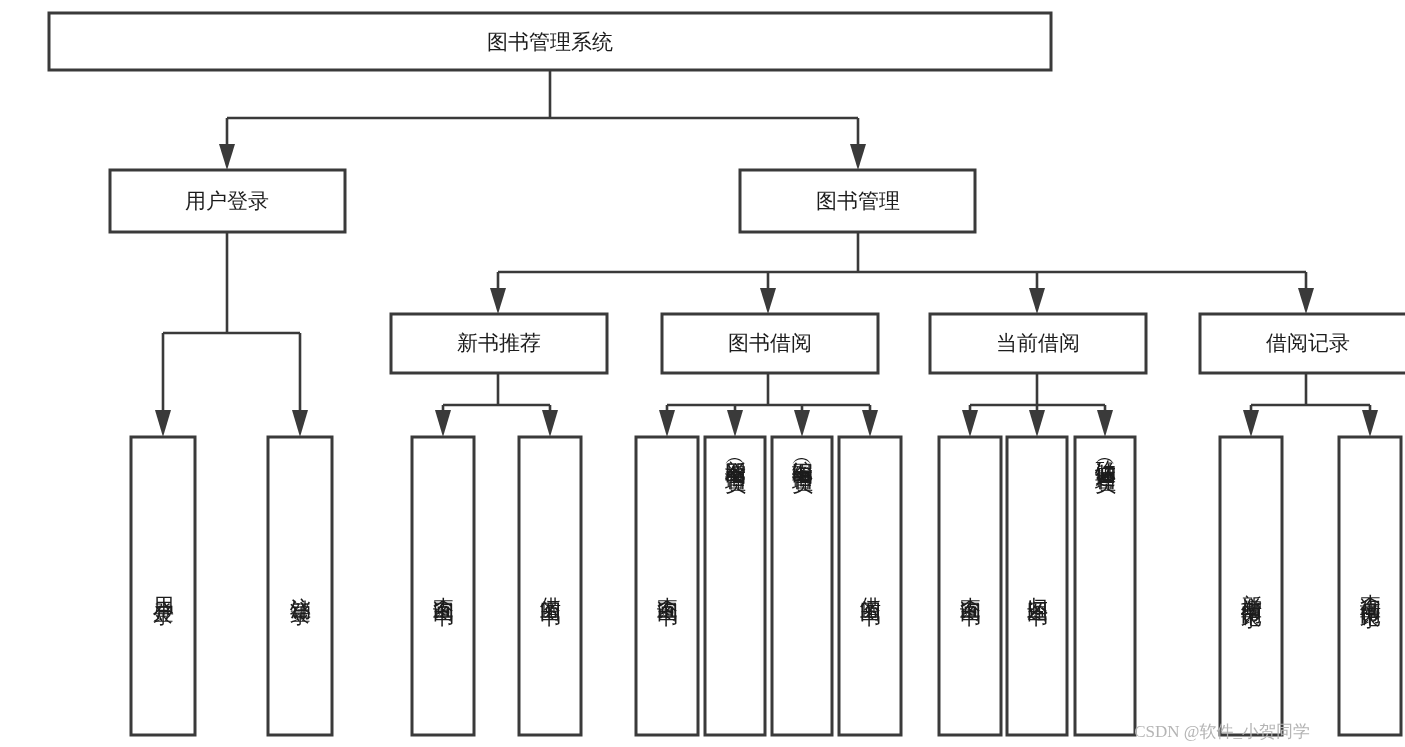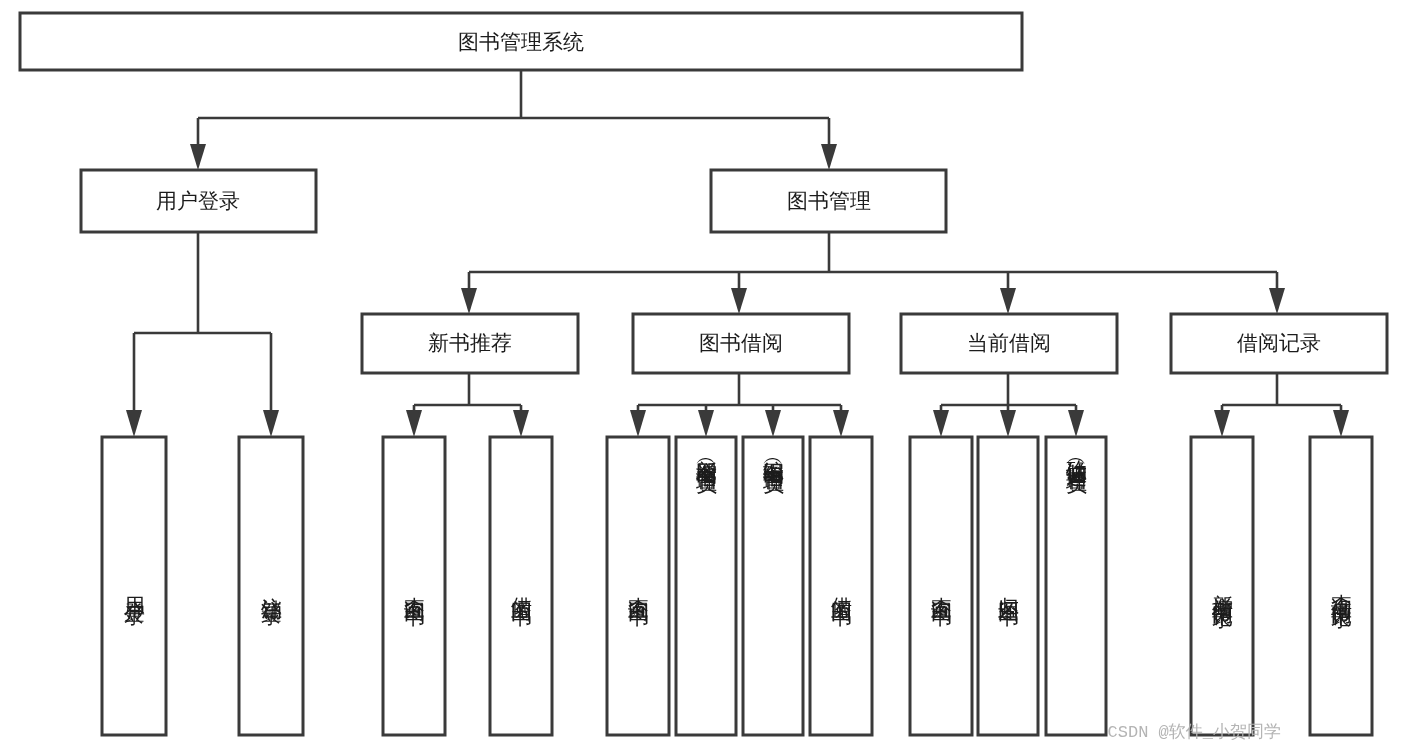--- a/index.html
+++ b/index.html
@@ -11,20 +11,21 @@
     width: 1405px;
     height: 747px;
     font-family: "DejaVu Sans", "Liberation Sans", sans-serif;
     overflow: hidden;
     position: relative;
   }
   #diagram-root {
     position: relative;
     width: 1289px;
     height: 747px;
+    margin-left: 29px;
   }
   svg.flow {
     position: absolute;
     top: 0;
     left: 0;
     width: 1405px;
     height: 747px;
     display: block;
   }
   .node-box {
@@ -46,21 +47,21 @@
     font-family: "DejaVu Sans", "Liberation Sans", sans-serif;
     font-size: 21px;
     fill: #1c1c1c;
     text-anchor: middle;
     dominant-baseline: middle;
   }
   .watermark {
     position: absolute;
     right: 8px;
     bottom: 4px;
-    font-family: Liberation Mono, monospace;
+    font-family: Liberation Serif, serif;
     font-size: 17px;
     color: #b4b4b4;
     white-space: nowrap;
     pointer-events: none;
     user-select: none;
   }
 </style>
 </head>
 <body>
 

